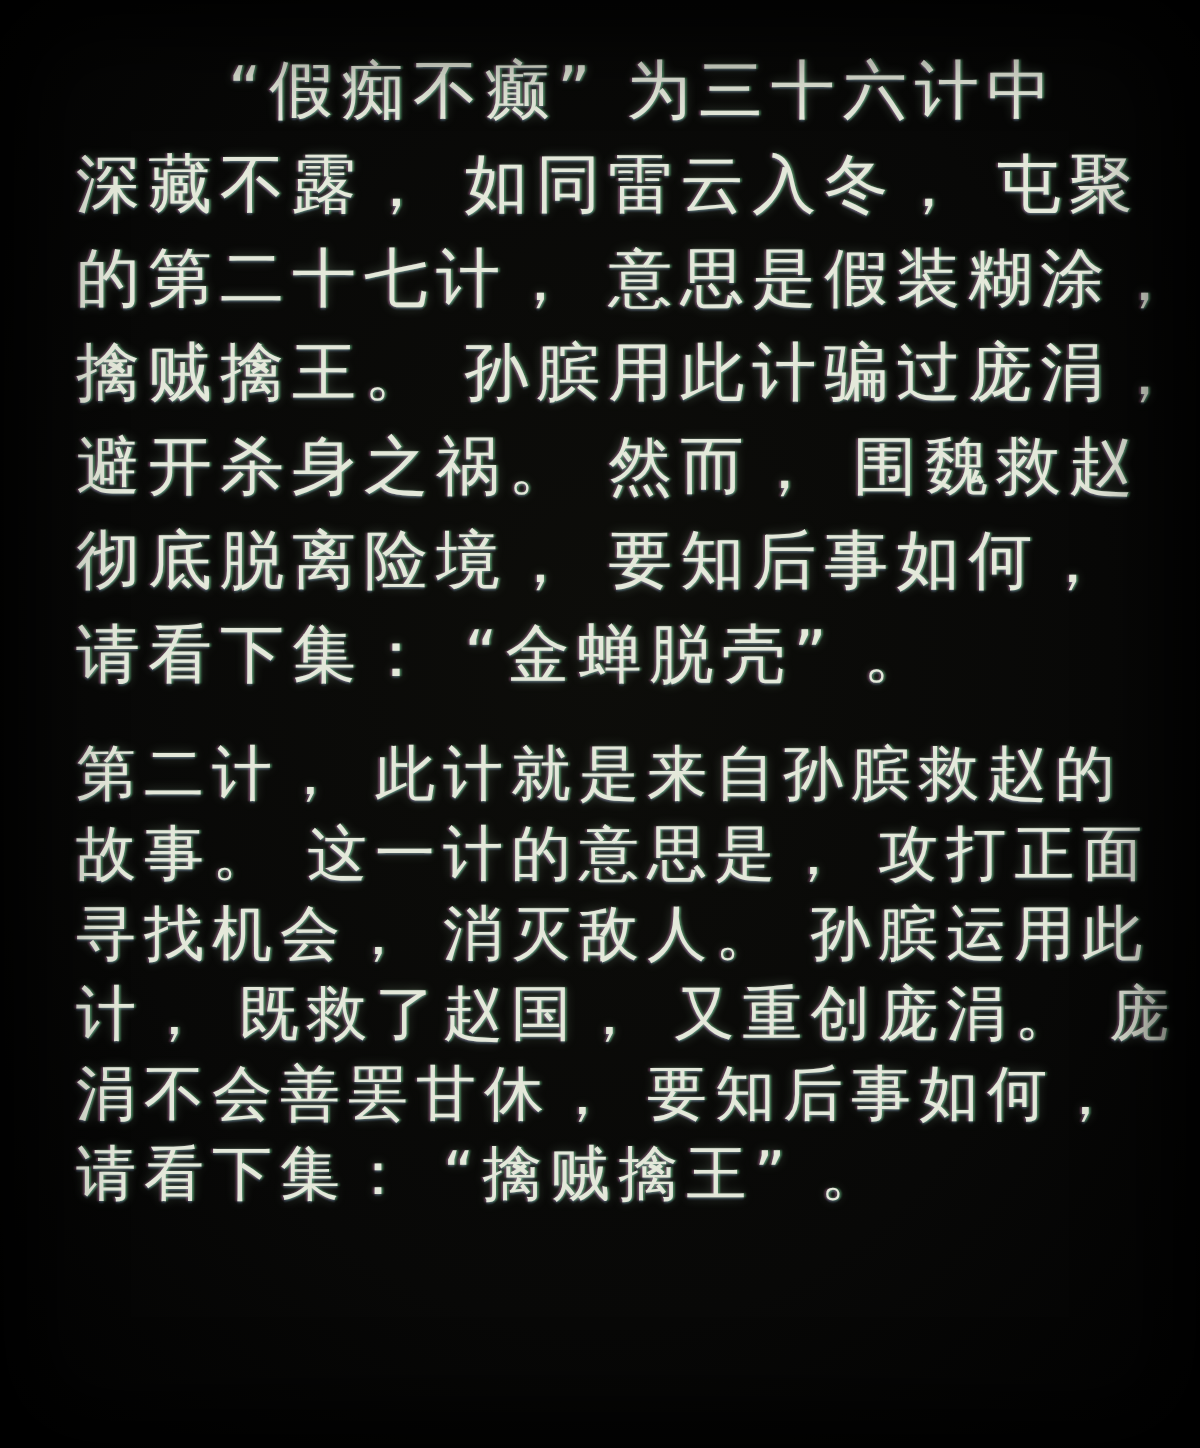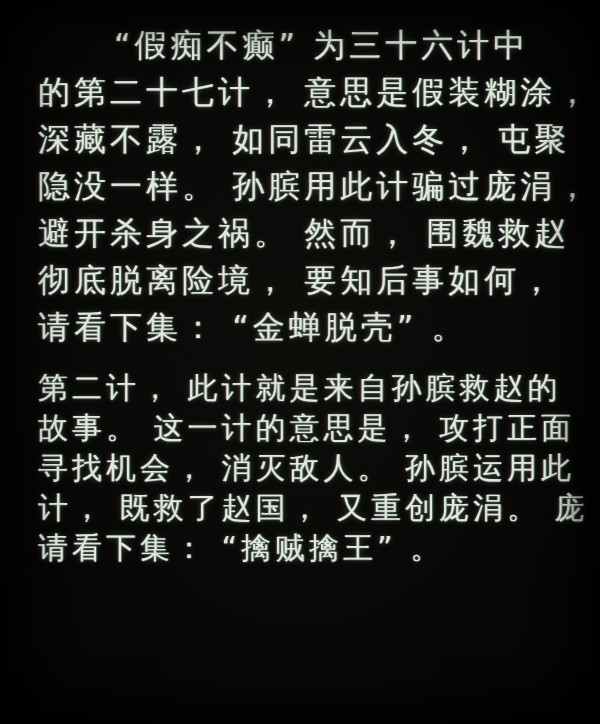--- a/index.html
+++ b/index.html
@@ -48,30 +48,31 @@
     box-shadow: inset 0 0 40px 18px rgba(0,0,0,0.85);
   }
 </style>
 </head>
 <body>
 
 <div class="screen">
 
   <div class="para para-1">
     <span class="line first">“假痴不癫” 为三十六计中</span>
+    <span class="line">深藏不露， 如同雷云入冬， 屯聚</span>
     <span class="line">的第二十七计， 意思是假装糊涂，</span>
-    <span class="line">深藏不露， 如同雷云入冬， 屯聚</span>
-    <span class="line">隐没一样。 孙膑用此计骗过庞涓，</span>
+    <span class="line">擒贼擒王。 孙膑用此计骗过庞涓，</span>
     <span class="line">避开杀身之祸。 然而， 围魏救赵</span>
     <span class="line">彻底脱离险境， 要知后事如何，</span>
     <span class="line">请看下集： “金蝉脱壳” 。</span>
   </div>
 
   <div class="para para-2">
     <span class="line">第二计， 此计就是来自孙膑救赵的</span>
     <span class="line">故事。 这一计的意思是， 攻打正面</span>
     <span class="line">寻找机会， 消灭敌人。 孙膑运用此</span>
     <span class="line">计， 既救了赵国， 又重创庞涓。 庞</span>
+    <span class="line">涓不会善罢甘休， 要知后事如何，</span>
     <span class="line">请看下集： “擒贼擒王” 。</span>
   </div>
 
   <div class="vignette"></div>
 </div>
 
 </body></html>

